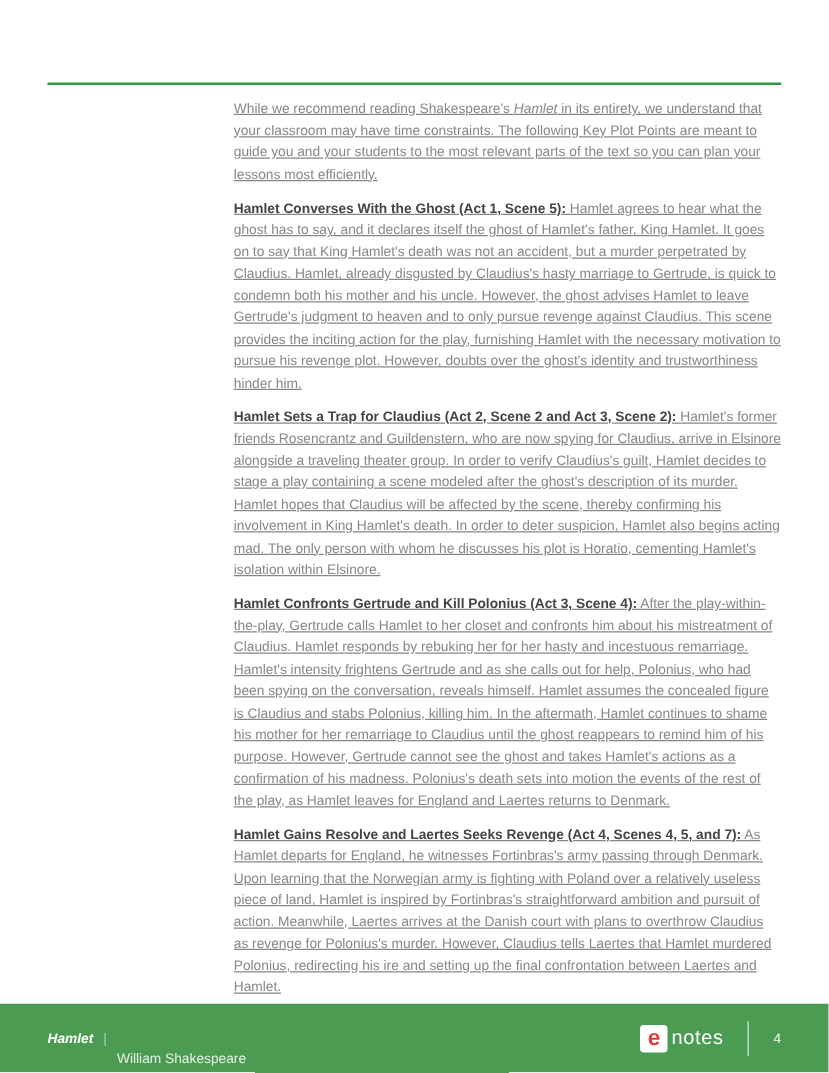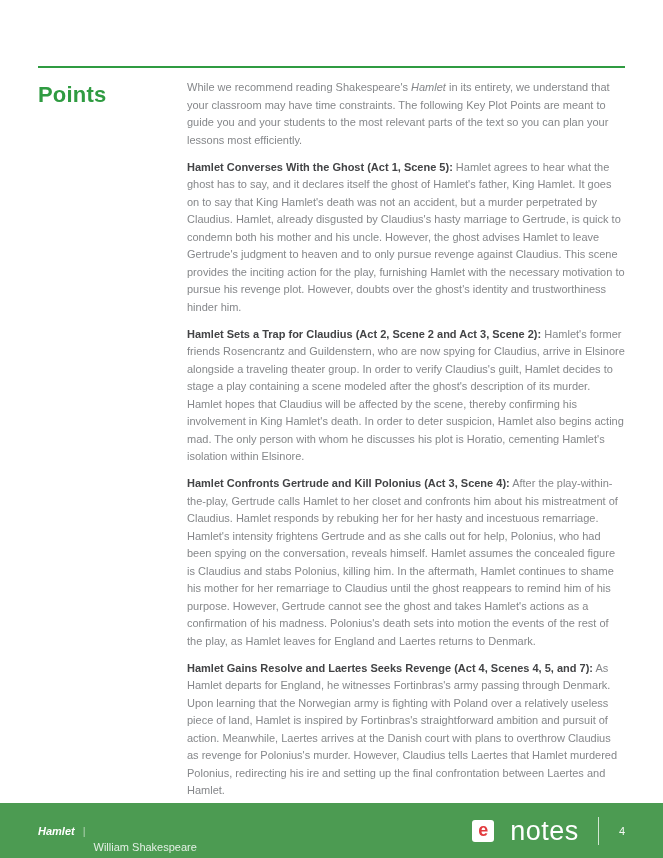--- a/index.html
+++ b/index.html
@@ -16,21 +16,21 @@
   }
   .side-title{
     position:absolute;left:38px;top:80px;width:140px;
     color:#2f9b41;font-size:22px;line-height:30px;font-weight:bold;
     letter-spacing:.2px;
   }
   .content{
     position:absolute;left:187px;top:79px;width:438px;
     color:#85878a;font-size:11px;line-height:17.5px;
   }
-  .content p{margin:0 0 9.5px 0;}
+  .content p{margin:0 0 9.5px 0;text-decoration:underline;}
   .content p:last-of-type{margin-bottom:15px;}
   .content strong{color:#434446;font-weight:bold;}
   .content em{font-style:italic;}
   .continued{
     margin-top:7px;
     text-align:right;font-style:italic;font-size:9.5px;color:#8b8d90;
   }
   .footer{
     position:absolute;left:0;bottom:0;width:663px;height:55px;
     background:#4c9b52;
@@ -43,38 +43,37 @@
   .footer-sep{margin:0 8px;color:rgba(255,255,255,.55);font-weight:normal;}
   .book-author{color:rgba(255,255,255,.85);margin-top:32px;}
   .footer-right{margin-left:auto;display:flex;align-items:center;}
   .logo{display:flex;align-items:center;}
   .logo-e{
     width:22px;height:22px;border-radius:3px;background:#ffffff;
     color:#e23b3f;font-weight:bold;font-size:18px;line-height:21px;
     text-align:center;display:inline-block;
   }
   .logo-notes{
-    margin-left:16px;color:#ffffff;font-size:27px;font-weight:500;
+    margin-left:3px;color:#ffffff;font-size:16px;font-weight:500;
     letter-spacing:.5px;line-height:22px;
   }
   .page-divider{
     width:1px;height:28px;background:rgba(255,255,255,.75);
     margin:0 20px 0 19px;
   }
   .page-number{font-size:11px;color:rgba(255,255,255,.95);}
 </style>
 </head>
 <body>
 
 <div class="page">
 
   <div class="top-rule"></div>
 
   <div class="side-title">
-    <div>Points</div>
   </div>
 
   <div class="content">
 
     <p><span>While we recommend reading Shakespeare's </span><em>Hamlet</em><span> in its entirety, we understand that your classroom may have time constraints. The following Key Plot Points are meant to guide you and your students to the most relevant parts of the text so you can plan your lessons most efficiently.</span></p>
 
     <p><strong>Hamlet Converses With the Ghost (Act 1, Scene 5):</strong> <span>Hamlet agrees to hear what the ghost has to say, and it declares itself the ghost of Hamlet's father, King Hamlet. It goes on to say that King Hamlet's death was not an accident, but a murder perpetrated by Claudius. Hamlet, already disgusted by Claudius's hasty marriage to Gertrude, is quick to condemn both his mother and his uncle. However, the ghost advises Hamlet to leave Gertrude's judgment to heaven and to only pursue revenge against Claudius. This scene provides the inciting action for the play, furnishing Hamlet with the necessary motivation to pursue his revenge plot. However, doubts over the ghost's identity and trustworthiness hinder him.</span></p>
 
     <p><strong>Hamlet Sets a Trap for Claudius (Act 2, Scene 2 and Act 3, Scene 2):</strong> <span>Hamlet's former friends Rosencrantz and Guildenstern, who are now spying for Claudius, arrive in Elsinore alongside a traveling theater group. In order to verify Claudius's guilt, Hamlet decides to stage a play containing a scene modeled after the ghost's description of its murder. Hamlet hopes that Claudius will be affected by the scene, thereby confirming his involvement in King Hamlet's death. In order to deter suspicion, Hamlet also begins acting mad. The only person with whom he discusses his plot is Horatio, cementing Hamlet's isolation within Elsinore.</span></p>
 

